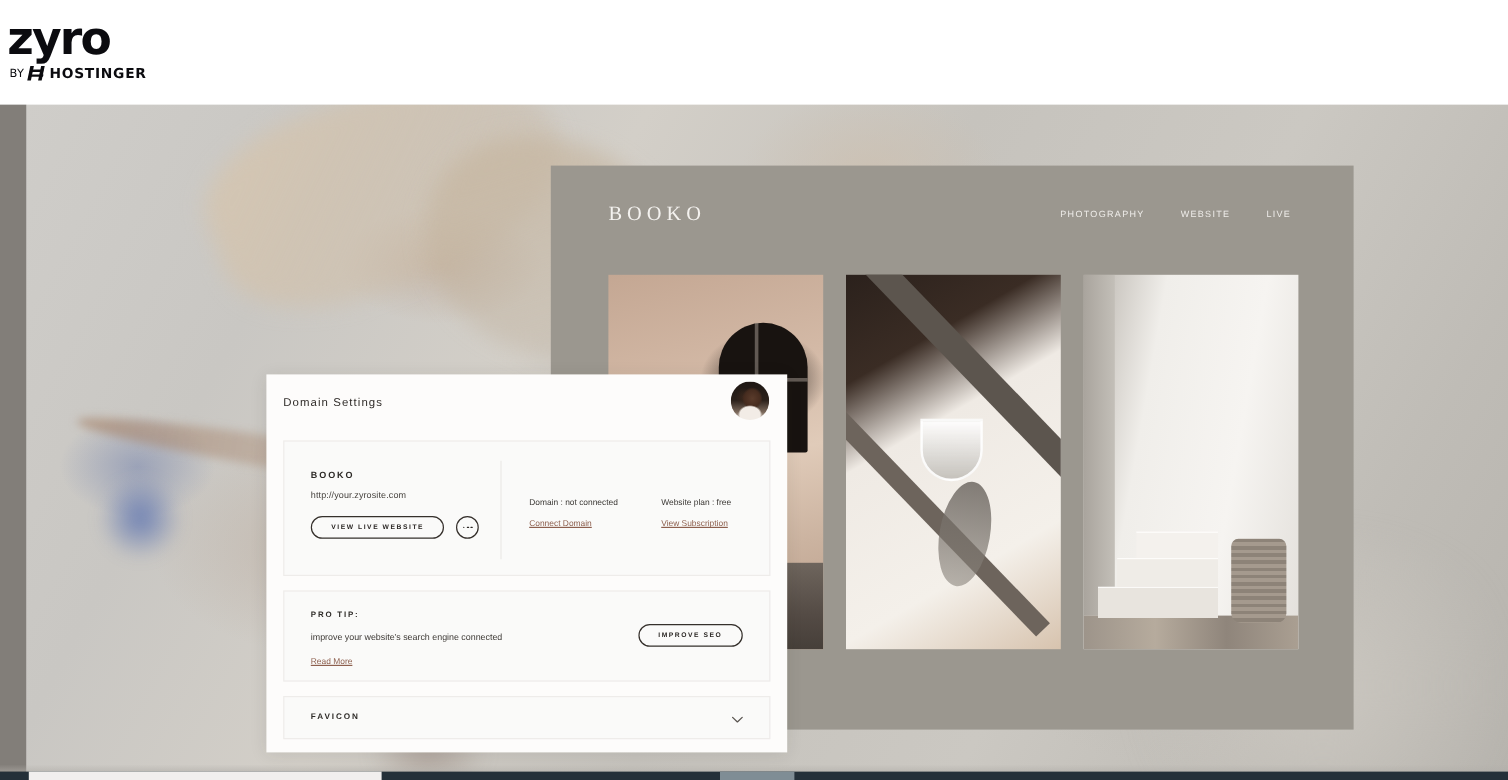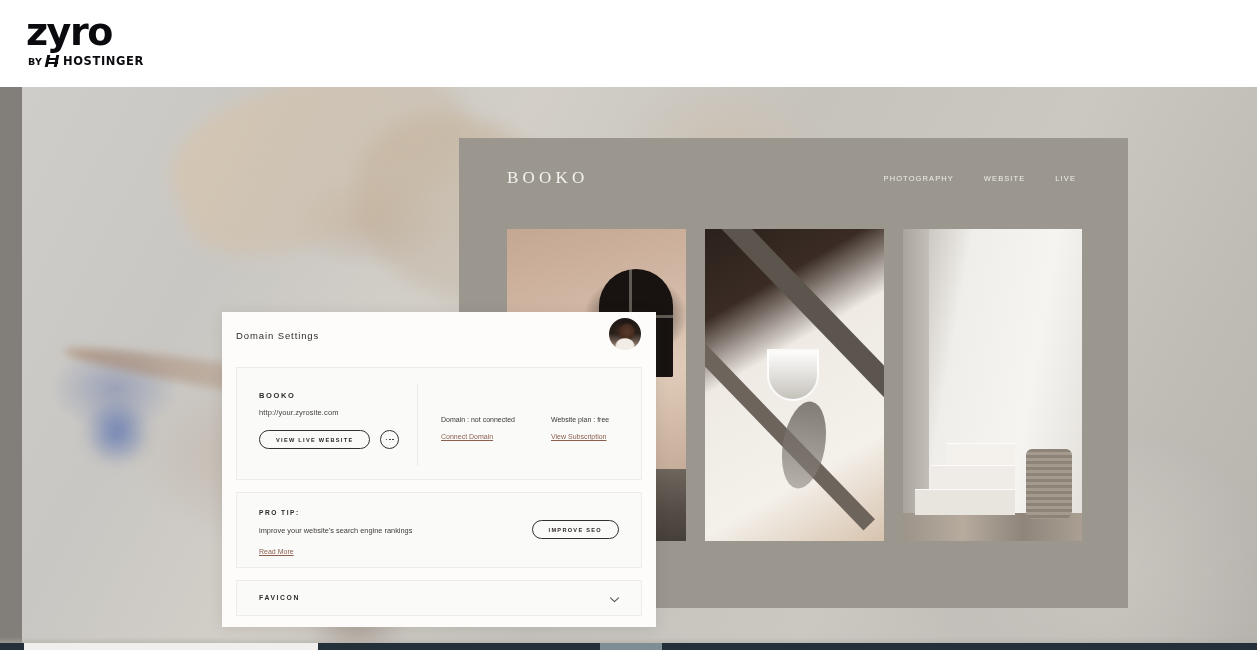--- a/index.html
+++ b/index.html
@@ -23,42 +23,42 @@
   
   .topbar {
     position: absolute;
     left: 0; top: 0;
     width: 1257px; height: 87px;
     background: #ffffff;
     z-index: 40;
   }
   .logo-wrap {
     position: absolute;
-    left: 26px; top: 13px;
+    left: 6px; top: 13px;
     width: 190px;
   }
   .logo-zyro {
     font-family: "DejaVu Sans", sans-serif;
     font-size: 38px;
     font-weight: 700;
     letter-spacing: -1.5px;
     color: #0b0b0f;
     line-height: 38px;
   }
   .logo-sub {
     display: flex;
     align-items: center;
     gap: 4px;
     margin-top: 3px;
     margin-left: 2px;
   }
   .logo-by {
     font-family: "DejaVu Sans", sans-serif;
     font-size: 9.5px;
-    font-weight: 700;
+    font-weight: 400;
     letter-spacing: 0.2px;
     color: #0b0b0f;
   }
   .logo-hmark {
     position: relative;
     width: 13px; height: 12px;
     display: inline-block;
   }
   .logo-hmark i {
     position: absolute;
@@ -582,21 +582,21 @@
         <a class="meta-link" href="#">Connect Domain</a>
       </div>
       <div class="meta-group meta-plan">
         <div class="meta-label">Website plan : free</div>
         <a class="meta-link" href="#">View Subscription</a>
       </div>
     </div>
 
     <div class="panel panel-tip">
       <div class="tip-title">PRO TIP:</div>
-      <div class="tip-text">improve your website's search engine rankings</div>
+      <div class="tip-text">improve your website's search engine connected</div>
       <a class="tip-link" href="#">Read More</a>
       <button class="pill-btn tip-cta">IMPROVE SEO</button>
     </div>
 
     <div class="panel panel-favicon">
       <div class="fav-title">FAVICON</div>
       <span class="chev">
         <svg width="13" height="13" viewBox="0 0 13 13">
           <path d="M2.5 4.8 L6.5 8.6 L10.5 4.8" fill="none" stroke="#5a5550" stroke-width="1.1" stroke-linecap="round" stroke-linejoin="round"></path>
         </svg>

